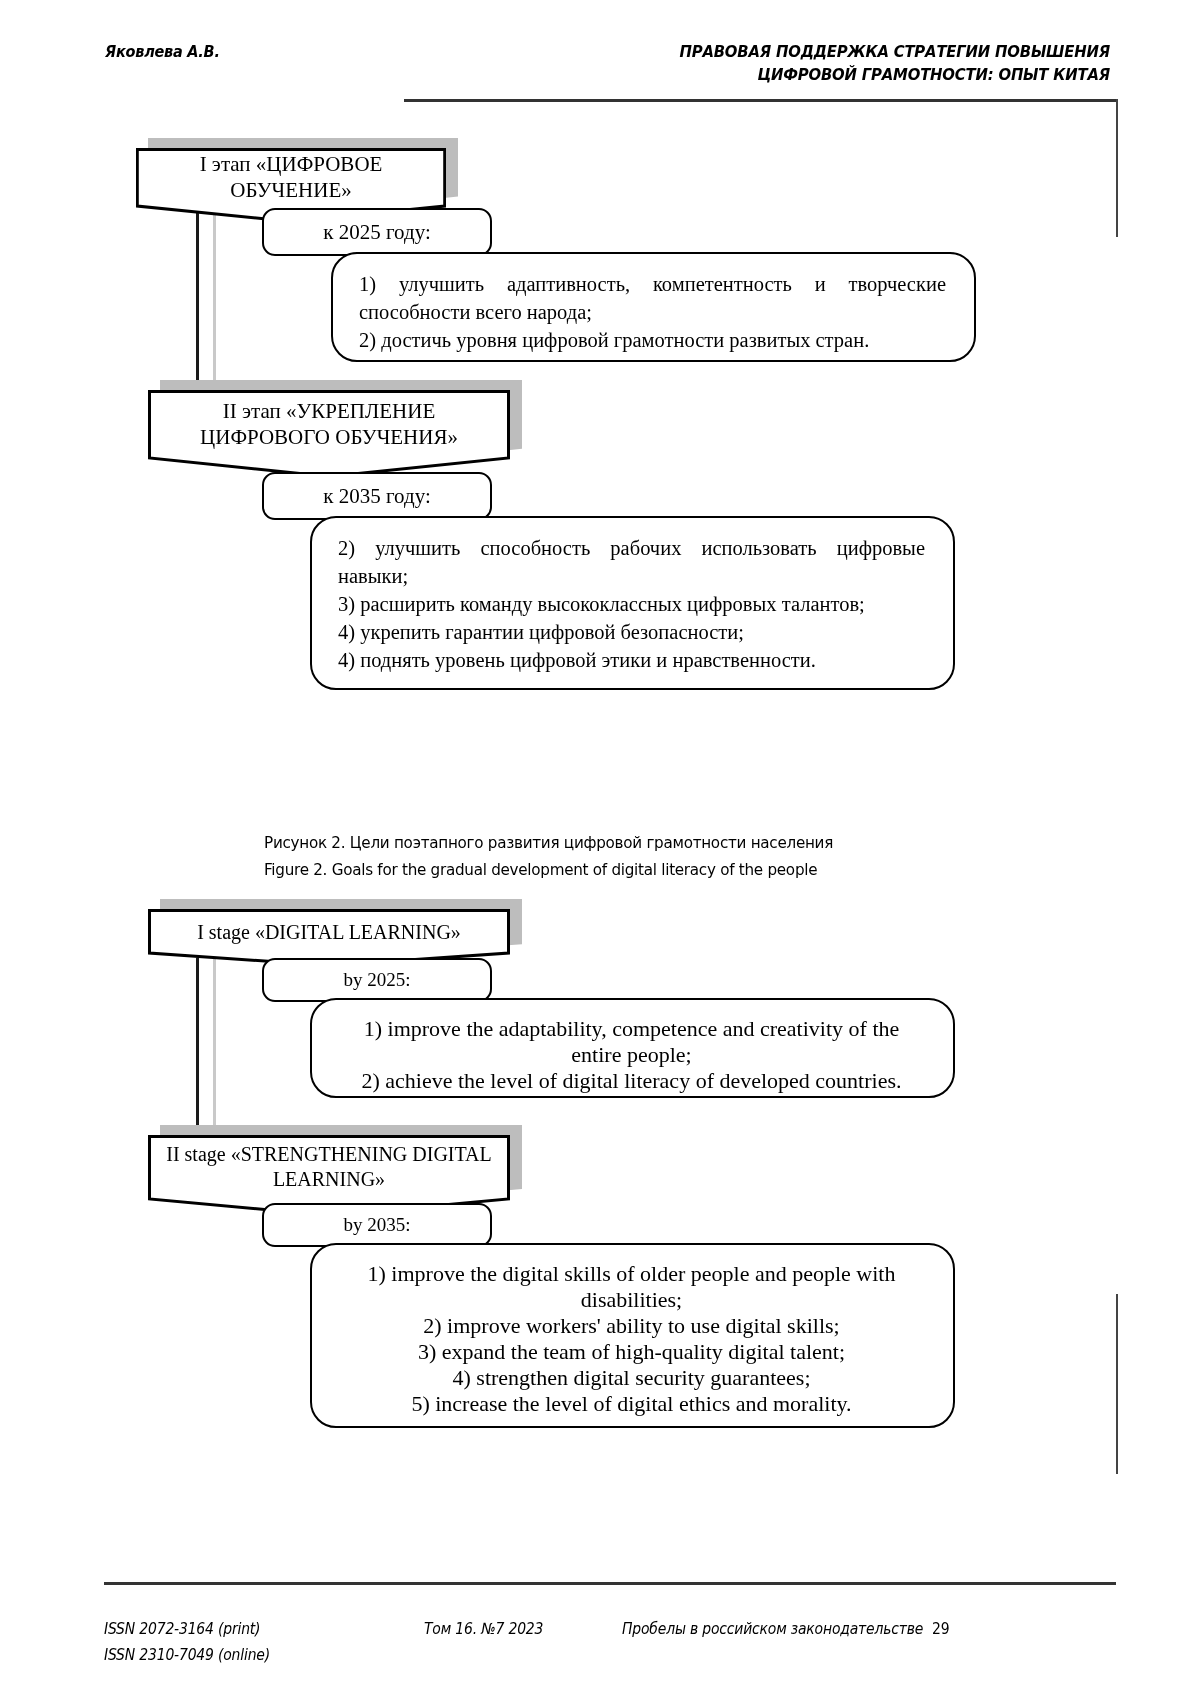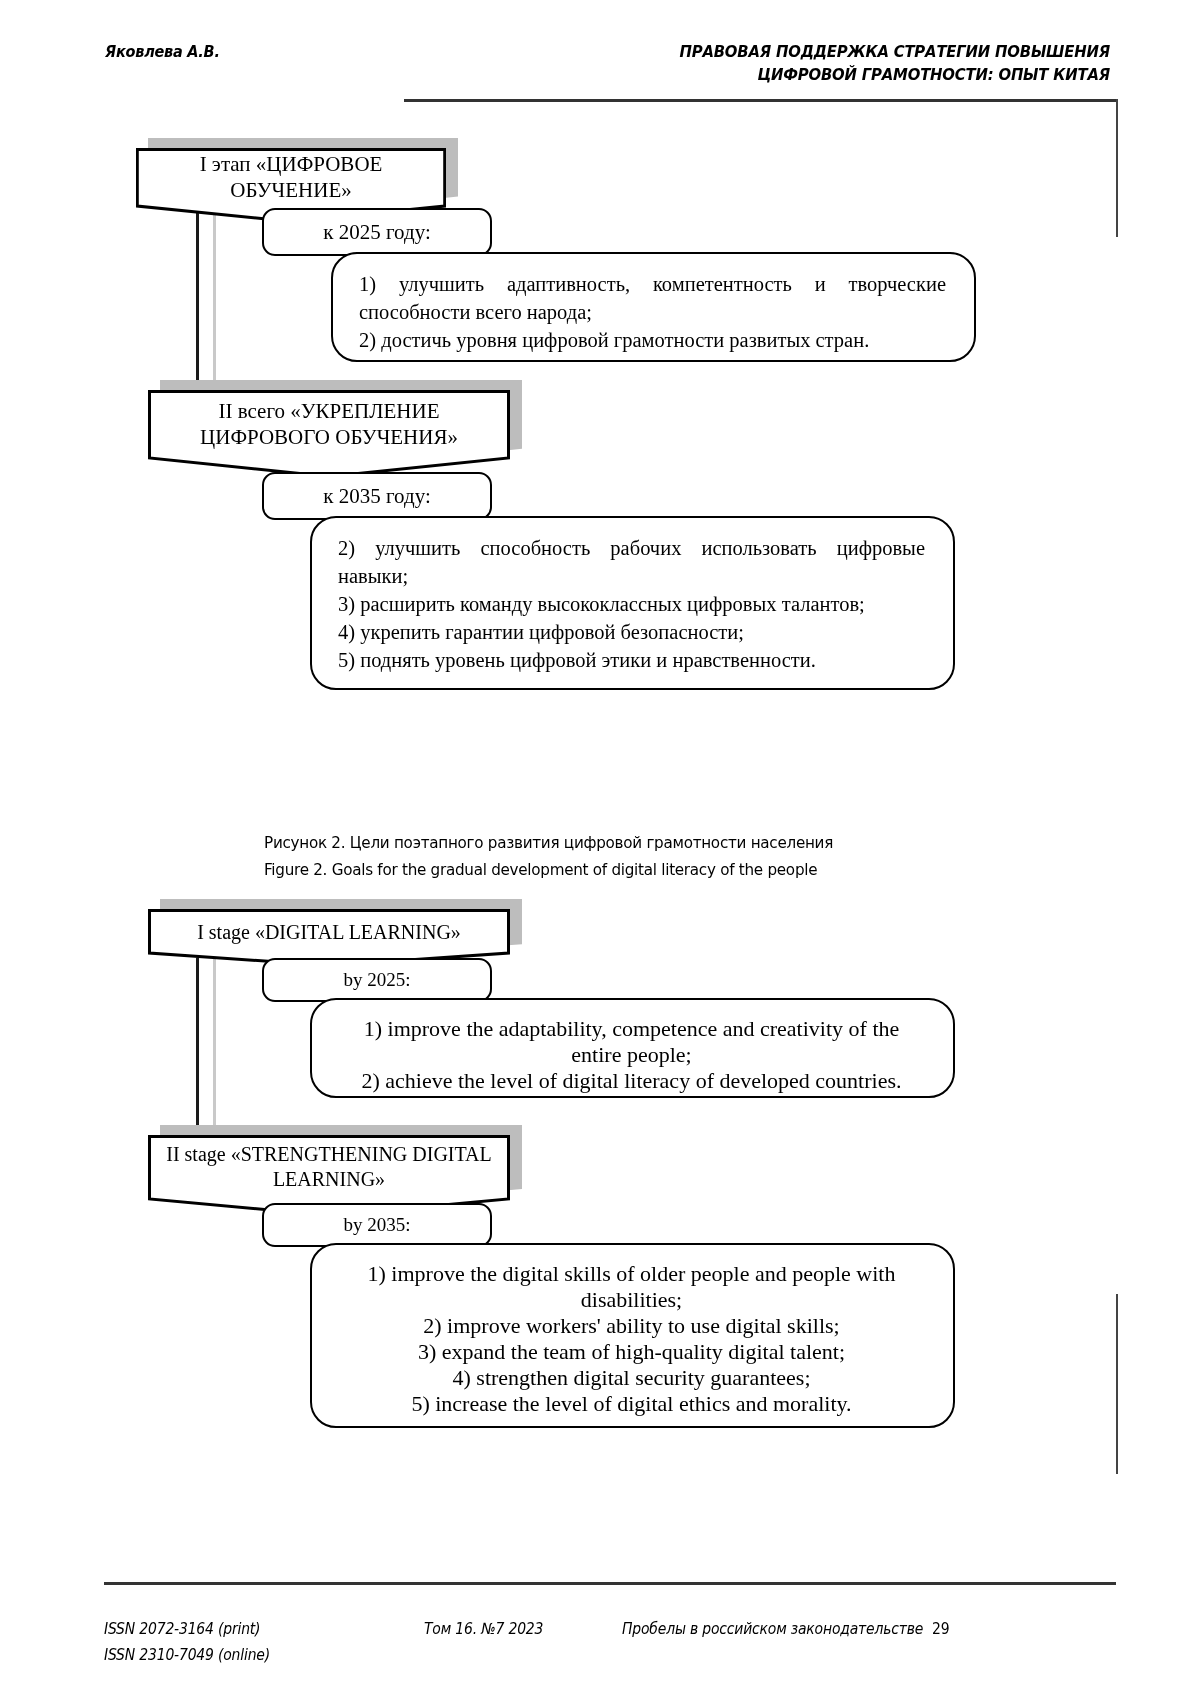--- a/index.html
+++ b/index.html
@@ -291,35 +291,35 @@
   </div>
 
   <div class="stage-banner" style="left:148px; top:390px; width:362px; height:88px;">
     <div class="shadow"></div>
     <div class="face"></div>
     <svg class="outline" viewBox="0 0 362 88" preserveAspectRatio="none">
       <polygon points="1.5,1.5 360.5,1.5 360.5,68 181,86.5 1.5,68" fill="none" stroke="#000000" stroke-width="3" vector-effect="non-scaling-stroke"></polygon>
     </svg>
     <div class="label">
       <div>
-        <div>II всего «УКРЕПЛЕНИЕ</div>
+        <div>II этап «УКРЕПЛЕНИЕ</div>
         <div>ЦИФРОВОГО ОБУЧЕНИЯ»</div>
       </div>
     </div>
   </div>
 
   <div class="year-box shadowed" style="left:262px; top:472px; width:230px; height:48px;">
     <span>к 2035 году:</span>
   </div>
 
   <div class="content-box" style="left:310px; top:516px; width:645px; height:174px;">
     <p class="just">2) улучшить способность рабочих использовать цифровые навыки;</p>
     <p>3) расширить команду высококлассных цифровых талантов;</p>
     <p>4) укрепить гарантии цифровой безопасности;</p>
-    <p>5) поднять уровень цифровой этики и нравственности.</p>
+    <p>4) поднять уровень цифровой этики и нравственности.</p>
   </div>
 </div>
 
 <div class="caption" style="top:829px;">
   <span>Рисунок 2. Цели поэтапного развития цифровой грамотности населения</span>
   <span>Figure 2. Goals for the gradual development of digital literacy of the people</span>
 </div>
 
 <div class="diagram">
 

